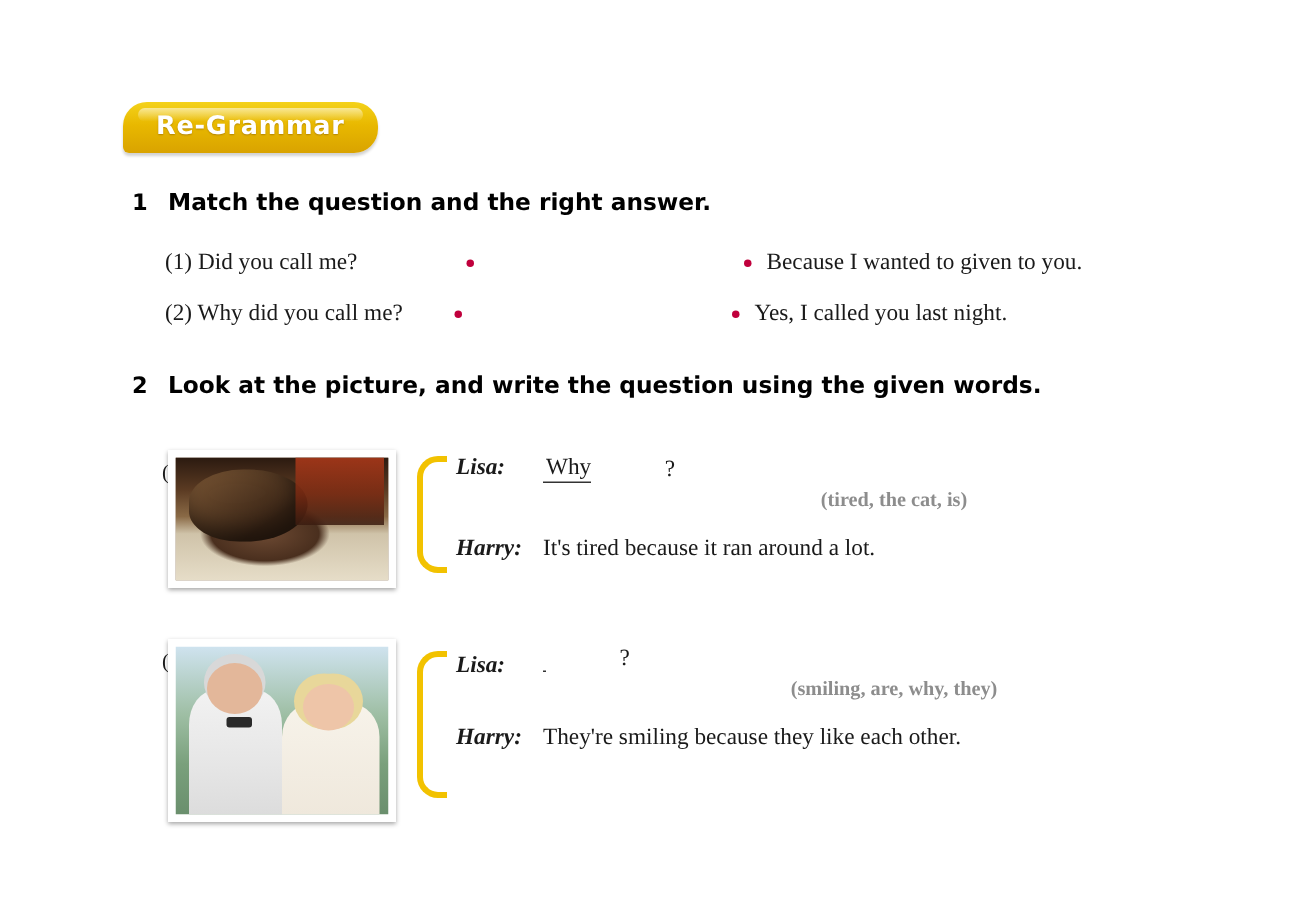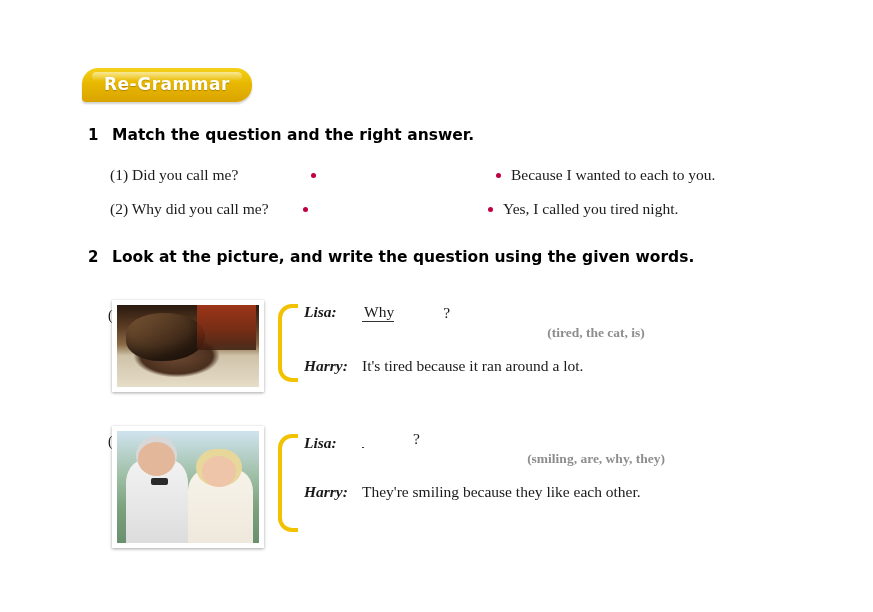--- a/index.html
+++ b/index.html
@@ -265,28 +265,28 @@
     <span class="ex-num">1</span>
     <span class="ex-title">Match the question and the right answer.</span>
   </div>
 
   <div class="q-rows">
     <div class="q-row">
       <span class="q-label q-left">(1) Did you call me?</span>
       <span class="dot dot-left-pad"></span>
       <span class="gap-left"></span>
       <span class="dot"></span>
-      <span class="a-label">Because I wanted to each to you.</span>
+      <span class="a-label">Because I wanted to given to you.</span>
     </div>
     <div class="q-row">
       <span class="q-label q-left">(2) Why did you call me?</span>
       <span class="dot"></span>
       <span class="gap-left"></span>
       <span class="dot"></span>
-      <span class="a-label">Yes, I called you tired night.</span>
+      <span class="a-label">Yes, I called you last night.</span>
     </div>
   </div>
 </div>
 
 <div class="ex" id="ex2">
   <div class="ex-head">
     <span class="ex-num">2</span>
     <span class="ex-title">Look at the picture, and write the question using the given words.</span>
   </div>
 

